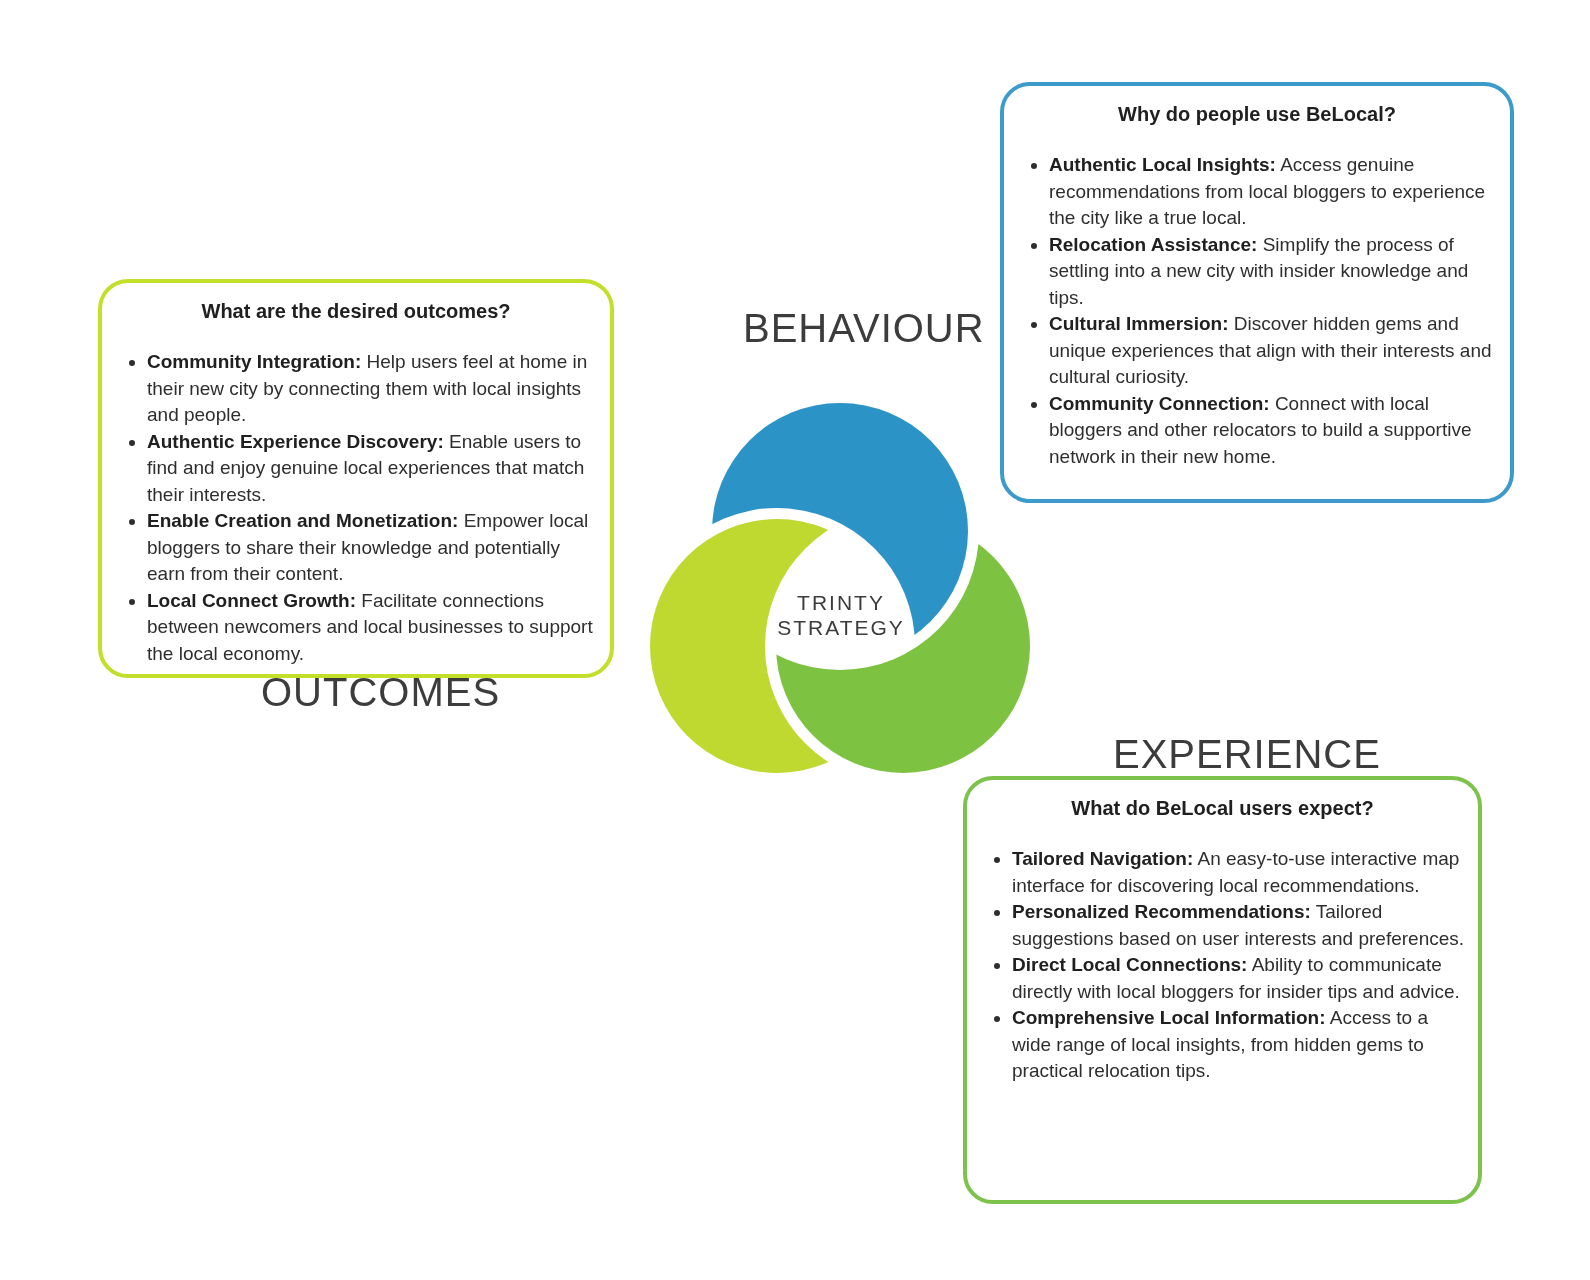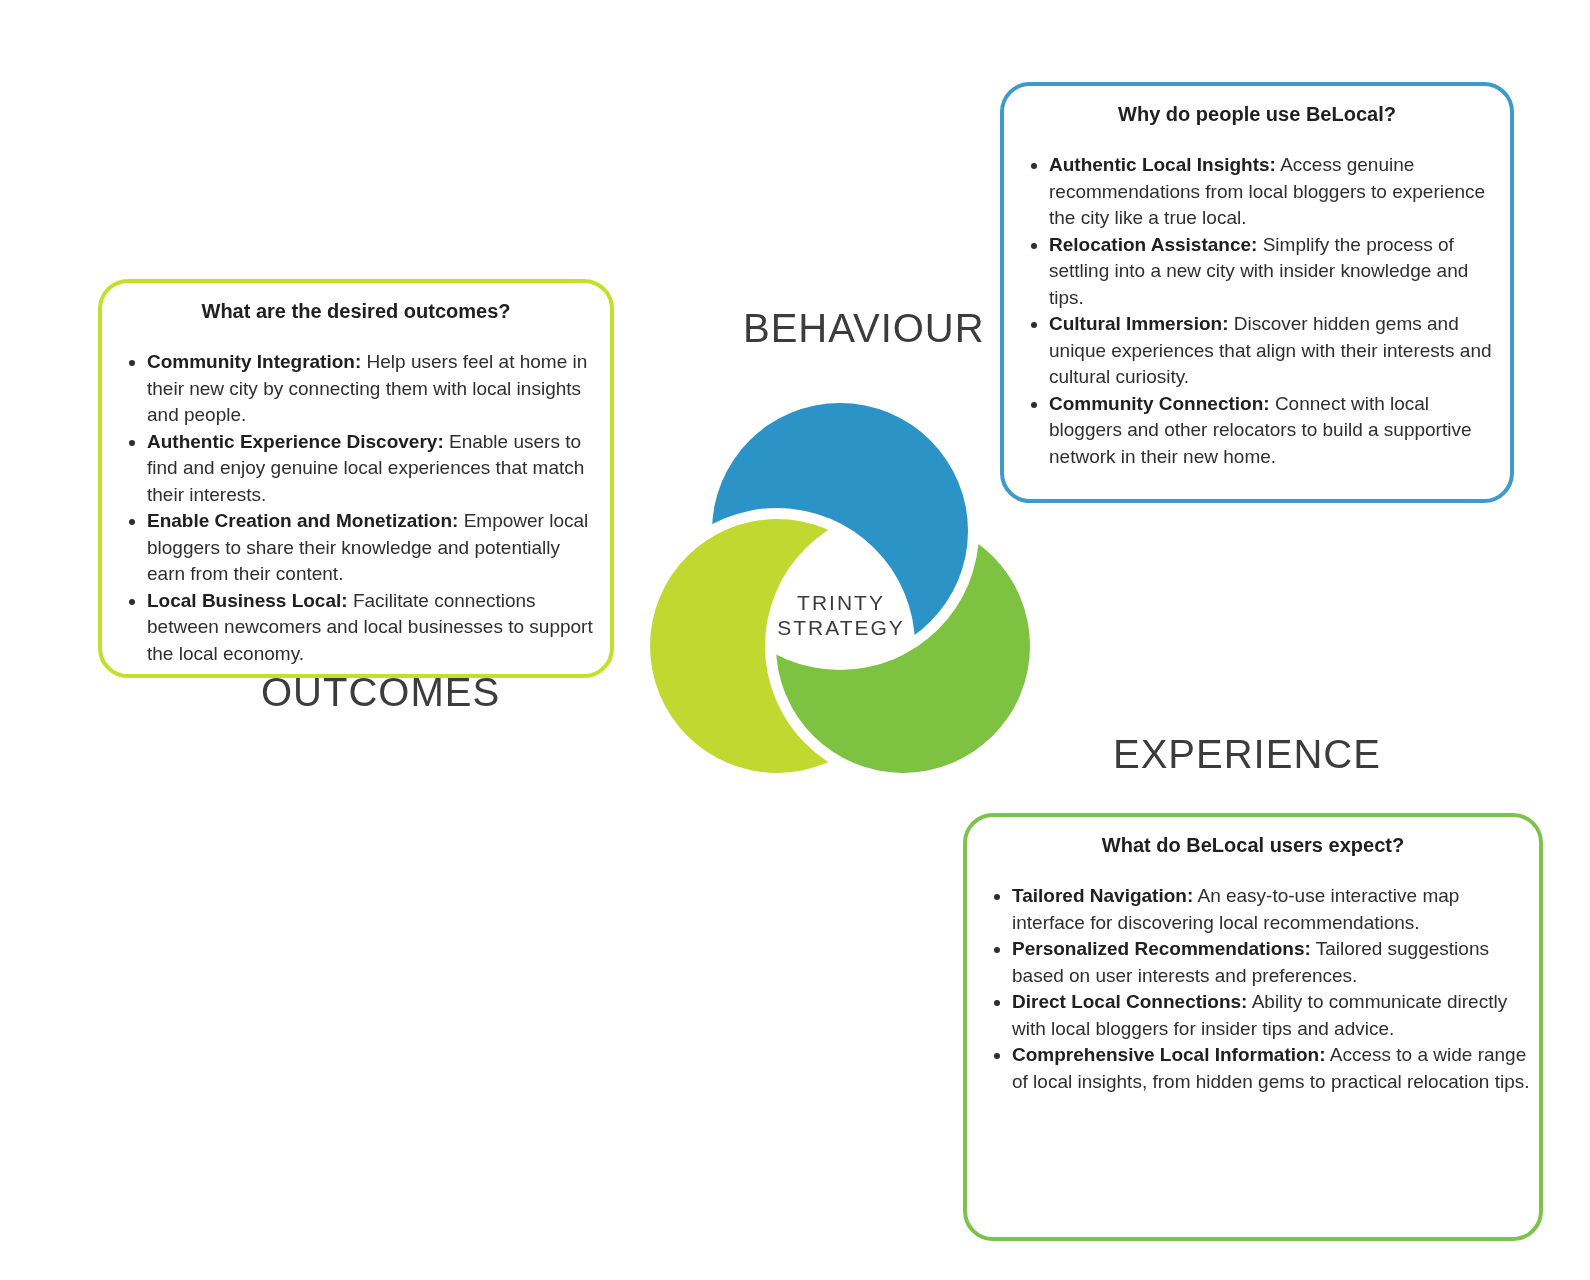--- a/index.html
+++ b/index.html
@@ -13,21 +13,21 @@
 
   .info-box {
     position: absolute;
     box-sizing: border-box;
     background: #ffffff;
     border: 4px solid #999;
     border-radius: 30px;
   }
   #box-outcomes   { left:  98px; top: 239px; width: 516px; height: 399px; border-color: var(--border-lime); margin-top: 40px; }
   #box-behaviour  { left: 1000px; top:  82px; width: 514px; height: 421px; border-color: var(--border-blue); }
-  #box-experience { left:  963px; top: 813px; width: 580px; height: 428px; border-color: var(--border-green); }
+  #box-experience { left:  963px; top: 776px; width: 519px; height: 428px; border-color: var(--border-green); }
 
   .box-title {
     margin: 17px 14px 0 14px;
     text-align: center;
     font-size: 20px;
     font-weight: bold;
     color: var(--text-dark);
   }
   .box-list {
     margin: 26px 8px 0 0;
@@ -64,21 +64,21 @@
 </style>
 </head>
 <body>
 
 <div class="info-box" id="box-outcomes">
   <div class="box-title">What are the desired outcomes?</div>
   <ul class="box-list">
     <li><b>Community Integration:</b> <span>Help users feel at home in their new city by connecting them with local insights and people.</span></li>
     <li><b>Authentic Experience Discovery:</b> <span>Enable users to find and enjoy genuine local experiences that match their interests.</span></li>
     <li><b>Enable Creation and Monetization:</b> <span>Empower local bloggers to share their knowledge and potentially earn from their content.</span></li>
-    <li><b>Local Business Local:</b> <span>Facilitate connections between newcomers and local businesses to support the local economy.</span></li>
+    <li><b>Local Connect Growth:</b> <span>Facilitate connections between newcomers and local businesses to support the local economy.</span></li>
   </ul>
 </div>
 
 <div class="info-box" id="box-behaviour">
   <div class="box-title">Why do people use BeLocal?</div>
   <ul class="box-list">
     <li><b>Authentic Local Insights:</b> <span>Access genuine recommendations from local bloggers to experience the city like a true local.</span></li>
     <li><b>Relocation Assistance:</b> <span>Simplify the process of settling into a new city with insider knowledge and tips.</span></li>
     <li><b>Cultural Immersion:</b> <span>Discover hidden gems and unique experiences that align with their interests and cultural curiosity.</span></li>
     <li><b>Community Connection:</b> <span>Connect with local bloggers and other relocators to build a supportive network in their new home.</span></li>

